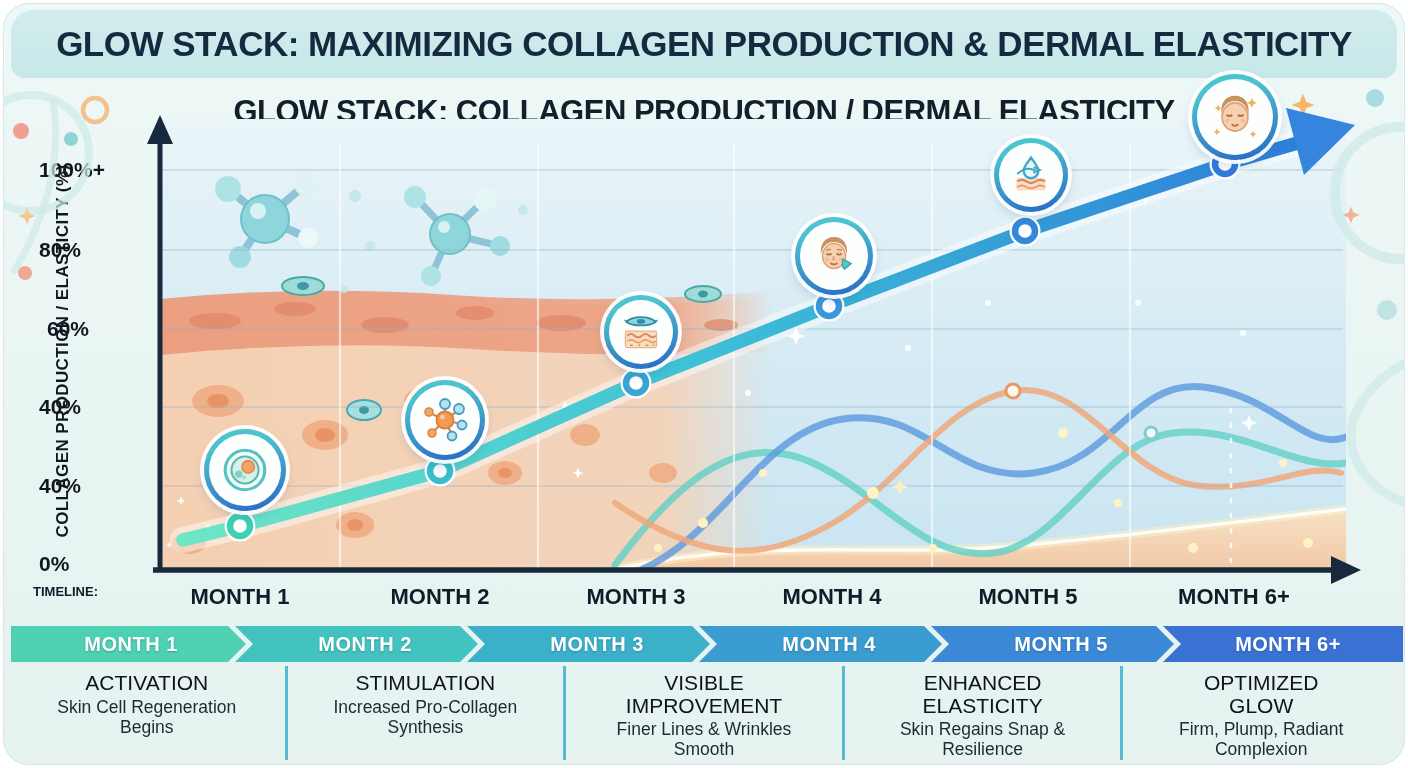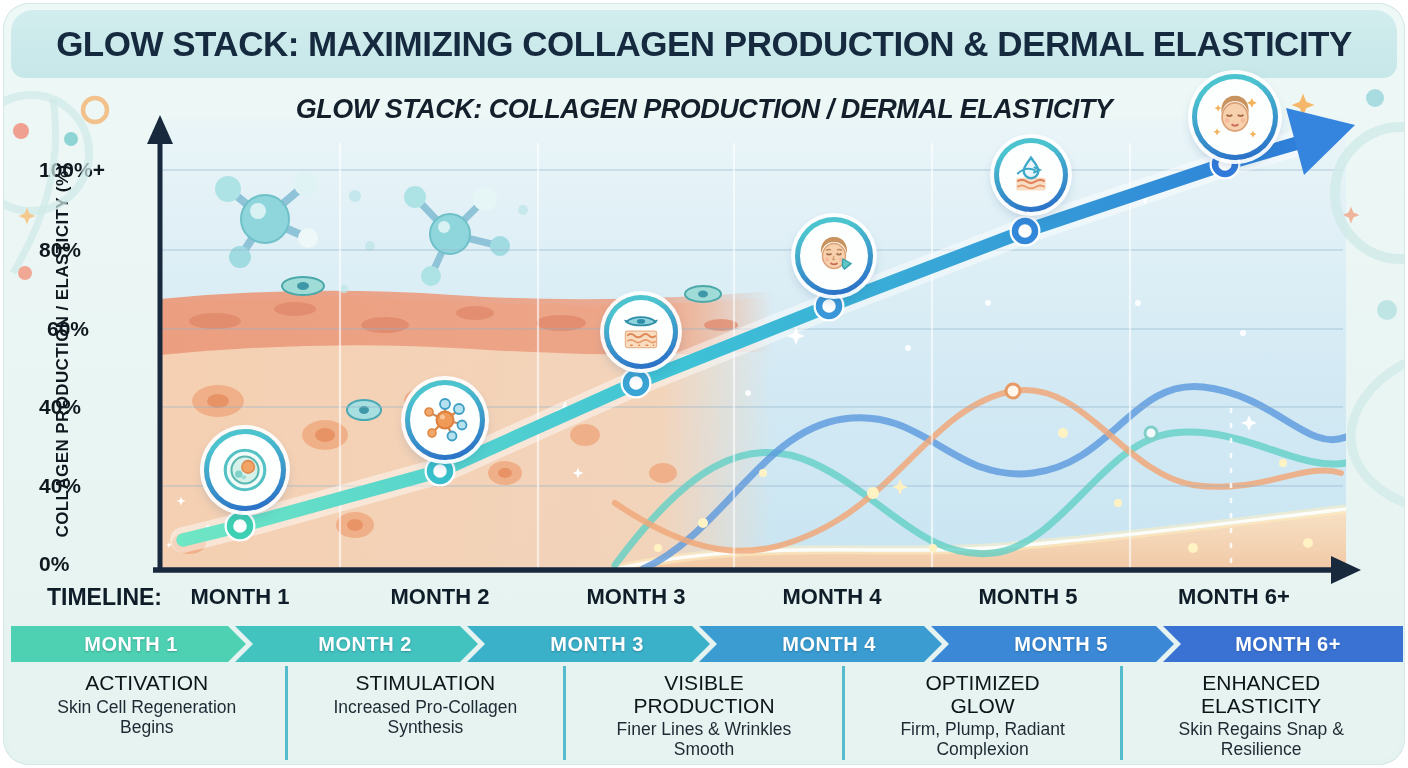--- a/index.html
+++ b/index.html
@@ -8,29 +8,29 @@
   .card{position:absolute;inset:3px;border-radius:26px;overflow:hidden;
     background:linear-gradient(180deg,#eef8f7 0%,#e9f5f3 55%,#e4f2f0 100%);
     box-shadow:inset 0 0 0 1px #d6e8e6;}
   
   .banner{position:absolute;left:8px;right:8px;top:7px;height:68px;
     background:linear-gradient(180deg,#d2edee,#c6e7e8);border-radius:22px 22px 14px 14px;
     display:flex;align-items:center;justify-content:center;}
   .banner-title{font-size:35px;font-weight:bold;letter-spacing:-.5px;color:#15293f;white-space:nowrap;}
   
   .subtitle{position:absolute;left:0;right:0;top:91px;text-align:center;
-    font-size:27px;font-weight:bold;letter-spacing:-.5px;color:#131f2b;font-style:italic;}
+    font-size:31px;font-weight:bold;letter-spacing:-.5px;color:#131f2b;}
   
   .ylabel{position:absolute;left:60px;top:348px;transform:translate(-50%,-50%) rotate(-90deg);
     white-space:nowrap;font-size:17px;font-weight:bold;color:#10181f;letter-spacing:.4px;}
   .ytick{position:absolute;width:110px;transform:translateY(-50%);
     font-size:21px;font-weight:bold;color:#10181f;}
   .xtick{position:absolute;top:581px;width:170px;margin-left:-85px;text-align:center;
     font-size:22px;font-weight:bold;color:#0f1d29;}
-  .timeline-label{position:absolute;left:44px;top:581px;font-size:23px;font-weight:bold;color:#0f1d29;}
+  .timeline-label{position:absolute;left:30px;top:581px;font-size:13px;font-weight:bold;color:#0f1d29;}
   
   .ms{position:absolute;text-align:center;color:#14171b;}
   .ms .val{font-size:29px;font-weight:bold;line-height:1.05;}
   .ms .val:empty{display:none;}
   .ms.small-val .val{font-size:25px;}
   .ms .ln{font-size:20px;font-weight:bold;line-height:1.1;}
   
   .badge{position:absolute;border-radius:50%;border:5px solid transparent;
     background:linear-gradient(#fdfffe,#fdfffe) padding-box,linear-gradient(165deg,#4cc4cf 20%,#2b72c8 90%) border-box;
     box-shadow:0 0 0 4px rgba(255,255,255,.92),0 5px 12px rgba(40,90,140,.28);
@@ -459,27 +459,27 @@
     <div class="phases">
       <div class="phase">
         <div class="phase-title">ACTIVATION</div>
         <div class="phase-desc">Skin Cell Regeneration Begins</div>
       </div>
       <div class="phase">
         <div class="phase-title">STIMULATION</div>
         <div class="phase-desc">Increased Pro-Collagen Synthesis</div>
       </div>
       <div class="phase">
-        <div class="phase-title">VISIBLE PRODUCTION</div>
+        <div class="phase-title">VISIBLE IMPROVEMENT</div>
         <div class="phase-desc">Finer Lines &amp; Wrinkles Smooth</div>
+      </div>
+      <div class="phase">
+        <div class="phase-title">ENHANCED ELASTICITY</div>
+        <div class="phase-desc">Skin Regains Snap &amp; Resilience</div>
       </div>
       <div class="phase narrow-title">
         <div class="phase-title">OPTIMIZED GLOW</div>
         <div class="phase-desc">Firm, Plump, Radiant Complexion</div>
       </div>
-      <div class="phase">
-        <div class="phase-title">ENHANCED ELASTICITY</div>
-        <div class="phase-desc">Skin Regains Snap &amp; Resilience</div>
-      </div>
     </div>
 
   </div>
 </div>
 
 </body></html>

